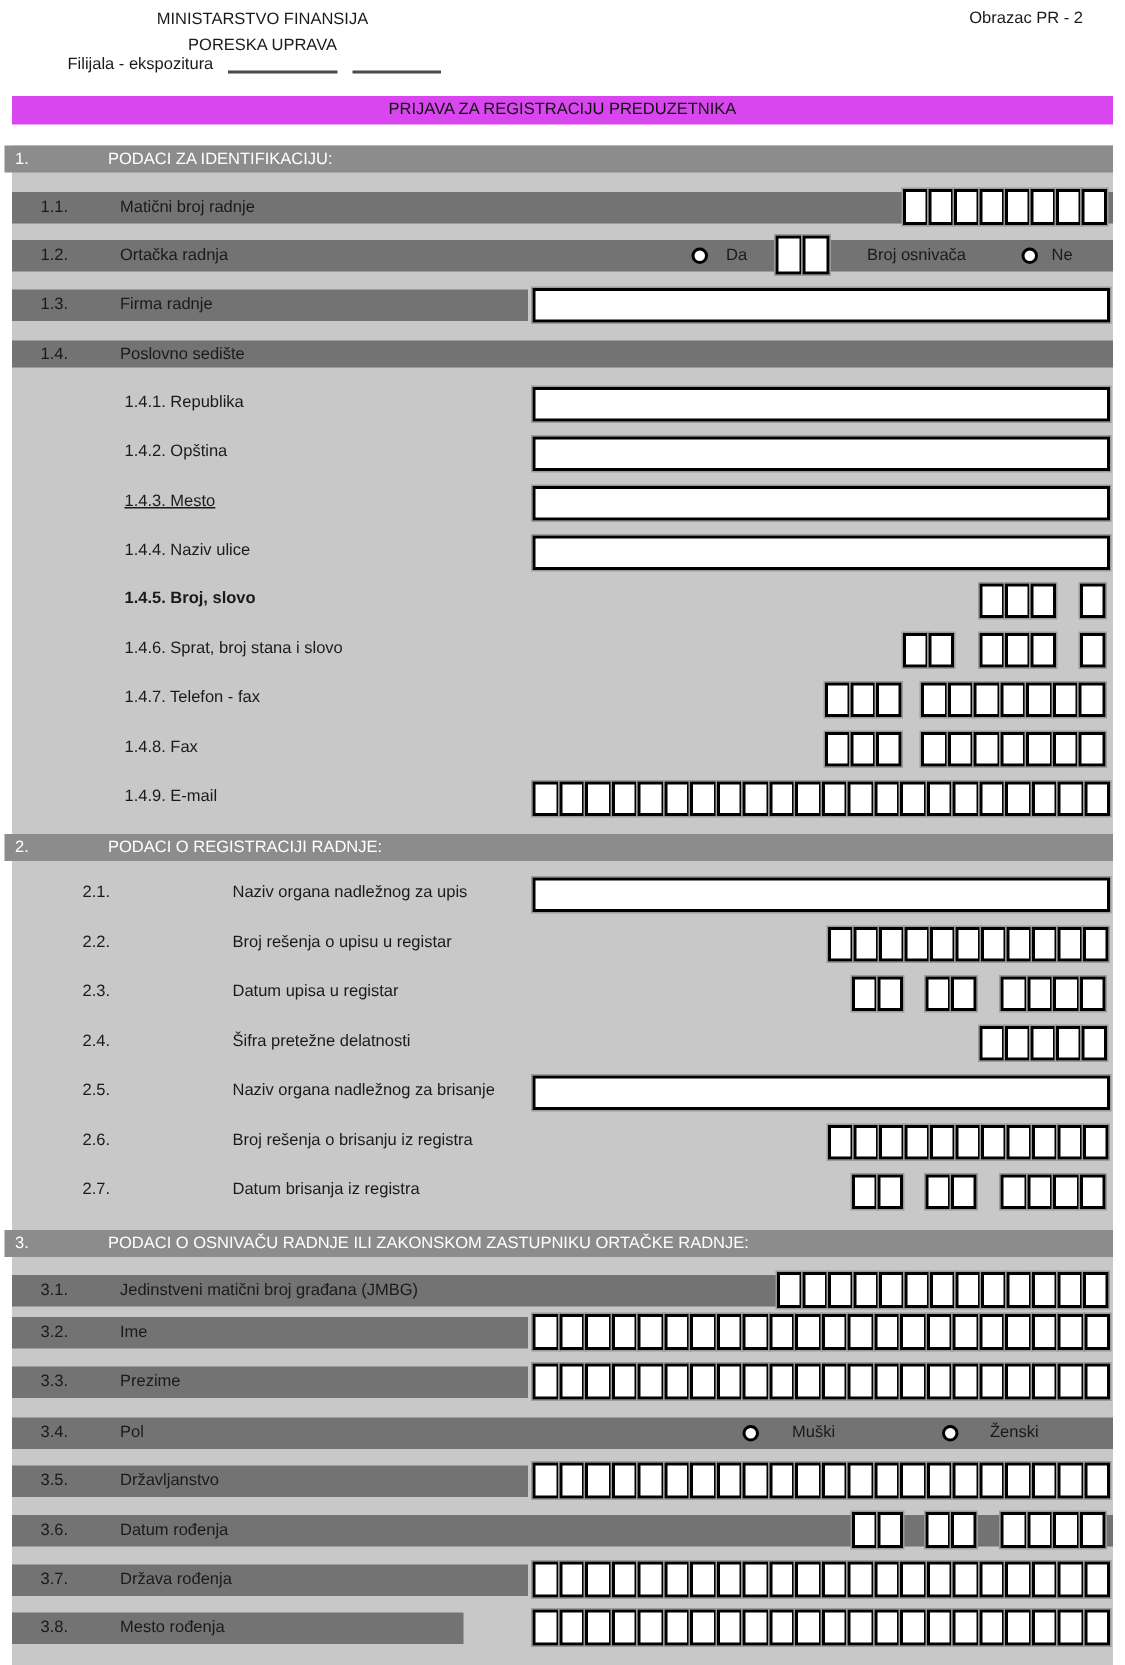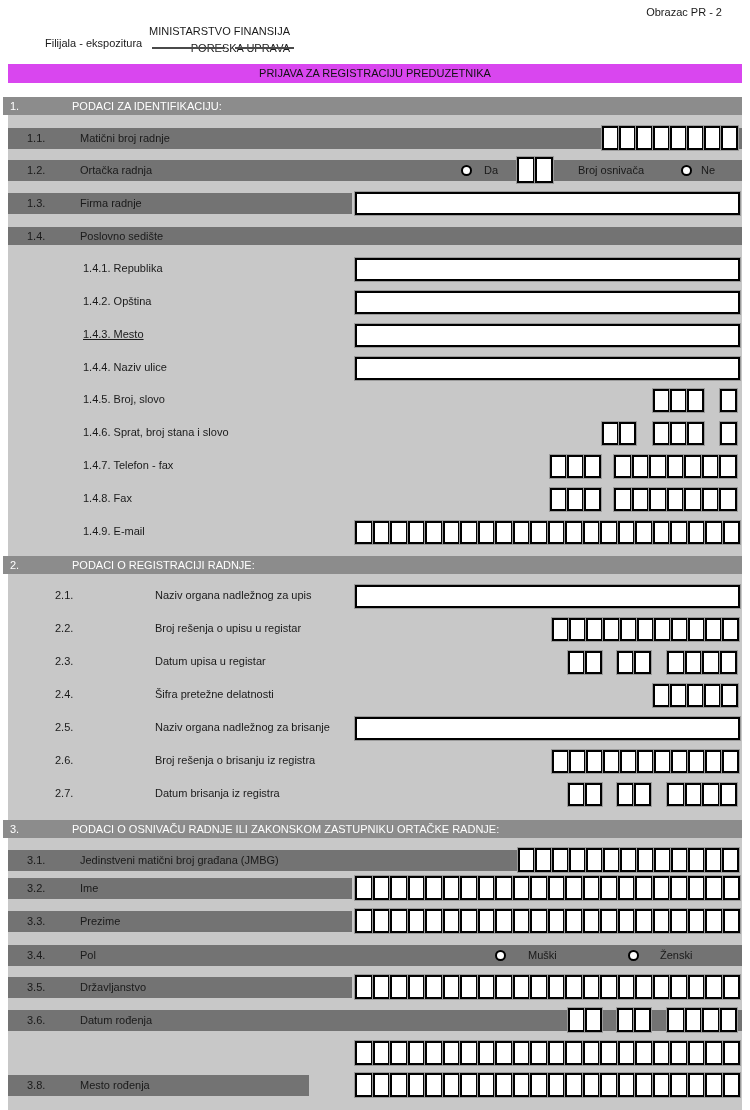--- a/index.html
+++ b/index.html
@@ -4,21 +4,21 @@
 <style>
   * { margin:0; padding:0; box-sizing:border-box; }
   html,body { background:#fff; }
   .page {
     position:relative; width:750px; height:1110px; background:#ffffff;
     font-family:"Liberation Sans","DejaVu Sans",sans-serif;
     font-size:11px; color:#1a1a1a; overflow:hidden;
   }
   .abs { position:absolute; }
   
-  .hdr-center { position:absolute; left:60px; top:23px; width:230px; text-align:right; line-height:17px; }
+  .hdr-center { position:absolute; left:60px; top:5px; width:230px; text-align:center; line-height:17px; }
   .form-code { position:absolute; right:28px; top:6px; }
   .branch { position:absolute; left:45px; top:37px; }
   .blank { display:inline-block; border-bottom:2px solid #4a4a4a; height:11px; vertical-align:bottom; }
   
   .title-bar {
     position:absolute; left:8px; top:64px; width:734px; height:19px;
     background:#d946ef; text-align:center; line-height:19px; color:#111;
   }
   
   .form-body { position:absolute; left:8px; top:97px; width:734px; height:1013px; background:#c8c8c8; }
@@ -120,21 +120,21 @@
 
     <span class="sublab" style="top:198px;">1.4.2. Opština</span>
     <div class="tinput" style="top:194px;"></div>
 
     <span class="sublab" style="top:231px;text-decoration:underline;">1.4.3. Mesto</span>
     <div class="tinput" style="top:227px;"></div>
 
     <span class="sublab" style="top:264px;">1.4.4. Naziv ulice</span>
     <div class="tinput" style="top:260px;"></div>
 
-    <span class="sublab" style="top:296px;">1.4.5. Broj, slovo</span>
+    <span class="sublab" style="top:296px;font-weight:bold;">1.4.5. Broj, slovo</span>
     <div class="boxes" style="left:645px;top:292px;">
         <span class="cell"></span>
         <span class="cell"></span>
         <span class="cell"></span>
       </div>
     <div class="boxes" style="left:712px;top:292px;">
         <span class="cell"></span>
       </div>
 
     <span class="sublab" style="top:329px;">1.4.6. Sprat, broj stana i slovo</span>
@@ -431,20 +431,24 @@
         <span class="cell"></span>
         <span class="cell"></span>
       </div>
     <div class="boxes" style="left:659px;top:911px;--bw:17.5px;--bh:24px;">
         <span class="cell"></span>
         <span class="cell"></span>
         <span class="cell"></span>
         <span class="cell"></span>
       </div>
 
+    <div class="bar" style="top:946px;width:344px;">
+      <span class="rnum">3.7.</span>
+      <span class="rlab">Država rođenja</span>
+    </div>
     <div class="boxes" style="left:347px;top:944px;--bw:17.5px;--bh:24px;">
         <span class="cell"></span>
         <span class="cell"></span>
         <span class="cell"></span>
         <span class="cell"></span>
         <span class="cell"></span>
         <span class="cell"></span>
         <span class="cell"></span>
         <span class="cell"></span>
         <span class="cell"></span>

